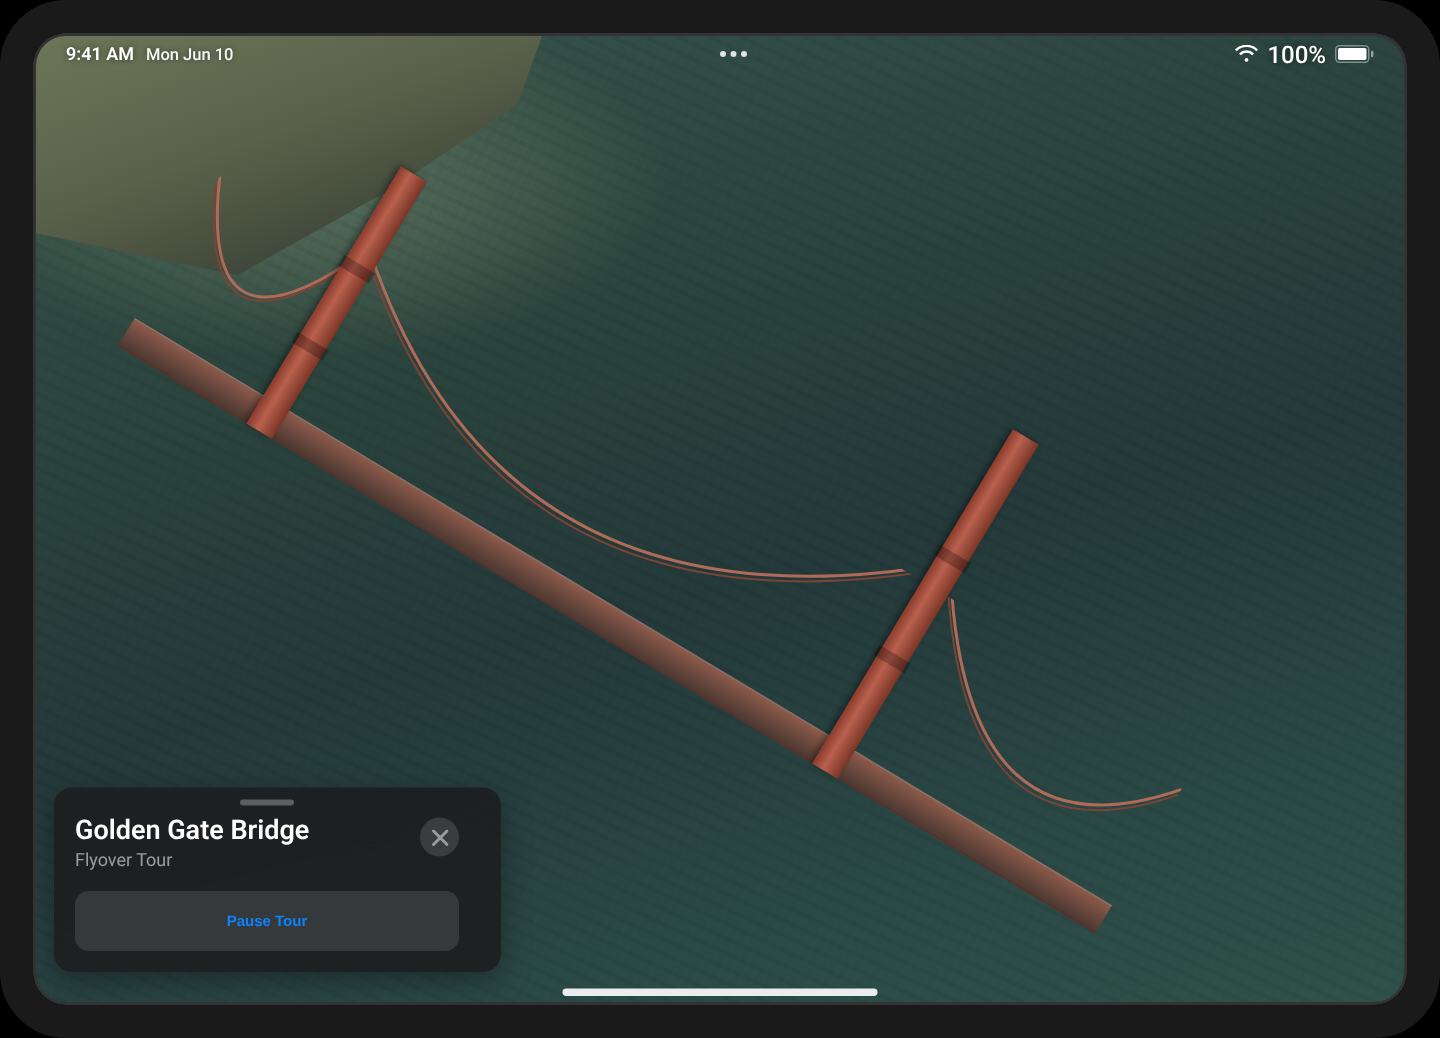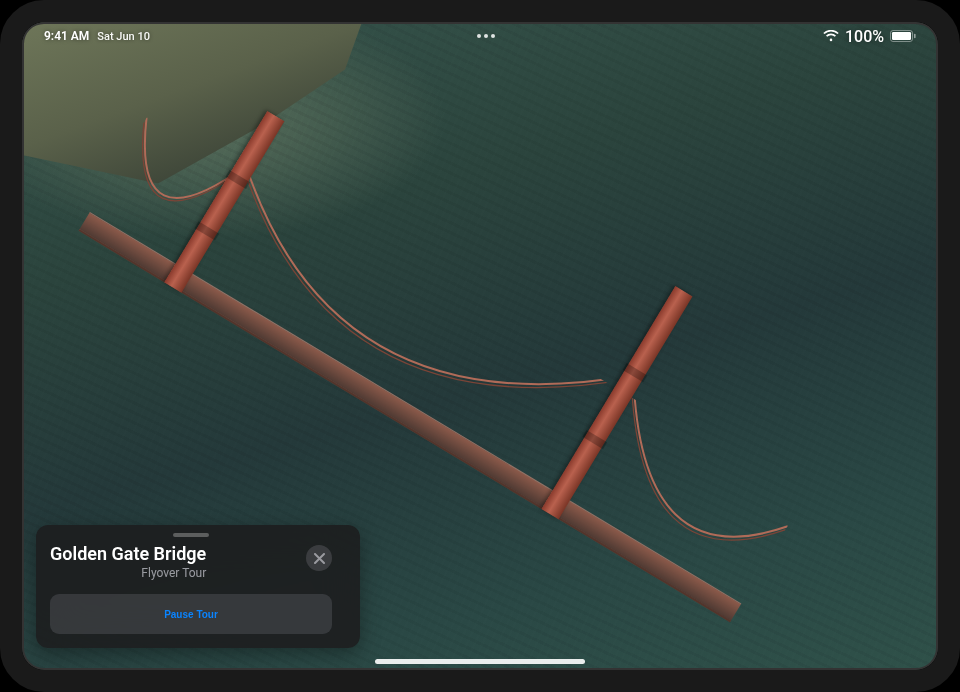--- a/index.html
+++ b/index.html
@@ -139,21 +139,21 @@
     }
     .statusbar .right { display: flex; align-items: center; gap: 6px; }
     .wifi-icon svg, .battery-icon svg { display: block; }
     .battpct { font-size: 16px; }
 
     
     .card {
       position: absolute;
       left: 14px;
       bottom: 22px;
-      width: 324px;
+      width: 298px;
       background: rgba(28,28,30,0.88);
       backdrop-filter: blur(20px);
       border-radius: 12px;
       padding: 12px 28px 14px 14px;
       color: #fff;
       z-index: 40;
       box-shadow: 0 6px 20px rgba(0,0,0,0.35);
     }
     .grabber {
       width: 36px; height: 4px;
@@ -168,21 +168,20 @@
     }
     .card-title {
       font-size: 18px;
       font-weight: 600;
       line-height: 1.2;
     }
     .card-sub {
       font-size: 12px;
       color: rgba(235,235,245,0.6);
       margin-top: 1px;
-      text-align: right;
     }
     .close-btn {
       width: 26px; height: 26px;
       border-radius: 50%;
       background: rgba(120,120,128,0.32);
       border: none;
       display: flex; align-items: center; justify-content: center;
       cursor: pointer;
       flex-shrink: 0;
       margin-top: 2px;
@@ -230,21 +229,21 @@
       </div>
       <div class="deck"></div>
       <div class="tower tower-a"></div>
       <div class="tower tower-b"></div>
     </div>
   </div>
 
   <div class="statusbar">
     <div class="left">
       <span class="time">9:41 AM</span>
-      <span class="date">Sat Jun 10</span>
+      <span class="date">Mon Jun 10</span>
     </div>
     <div class="center">
       <div class="multitask">
         <span></span>
           <span></span>
           <span></span>
       </div>
     </div>
     <div class="right">
       <span class="wifi-icon">

